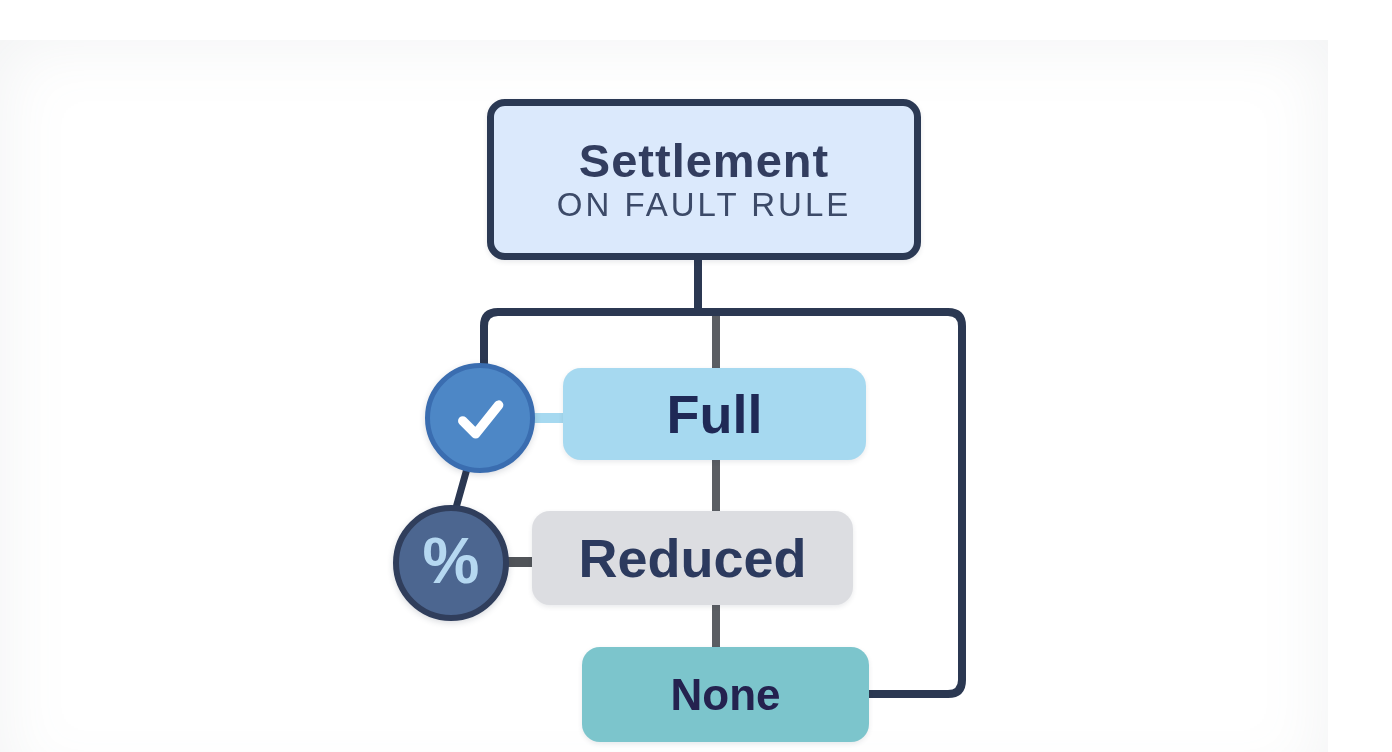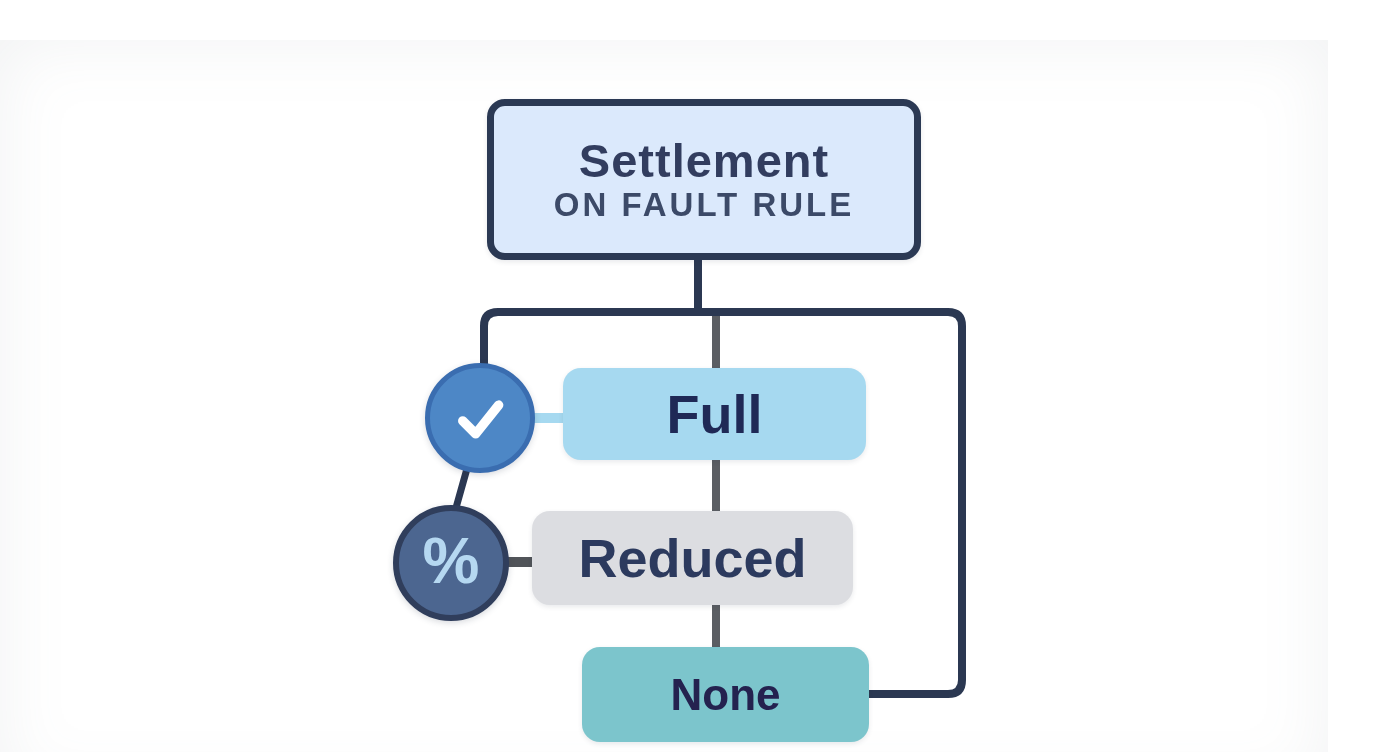--- a/index.html
+++ b/index.html
@@ -35,21 +35,21 @@
     background: #dbe9fc;
     border: 7px solid #2b3954;
     flex-direction: column;
     gap: 2px;
   }
   .title-node .title {
     font-size: 47px; font-weight: 700; color: #323d5f;
     letter-spacing: 1px; line-height: 1.05;
   }
   .title-node .subtitle {
-    font-size: 33px; font-weight: 700; color: #3c4a68;
+    font-size: 33px; font-weight: 400; color: #3c4a68;
     letter-spacing: 3px; line-height: 1.1;
   }
 
   .outcome-label { font-weight: 700; color: #25305c; }
 
   .node-full {
     left: 563px; top: 328px; width: 303px; height: 92px;
     background: #a6d9f0;
   }
   .node-full .outcome-label { font-size: 54px; color: #1f2956; }

